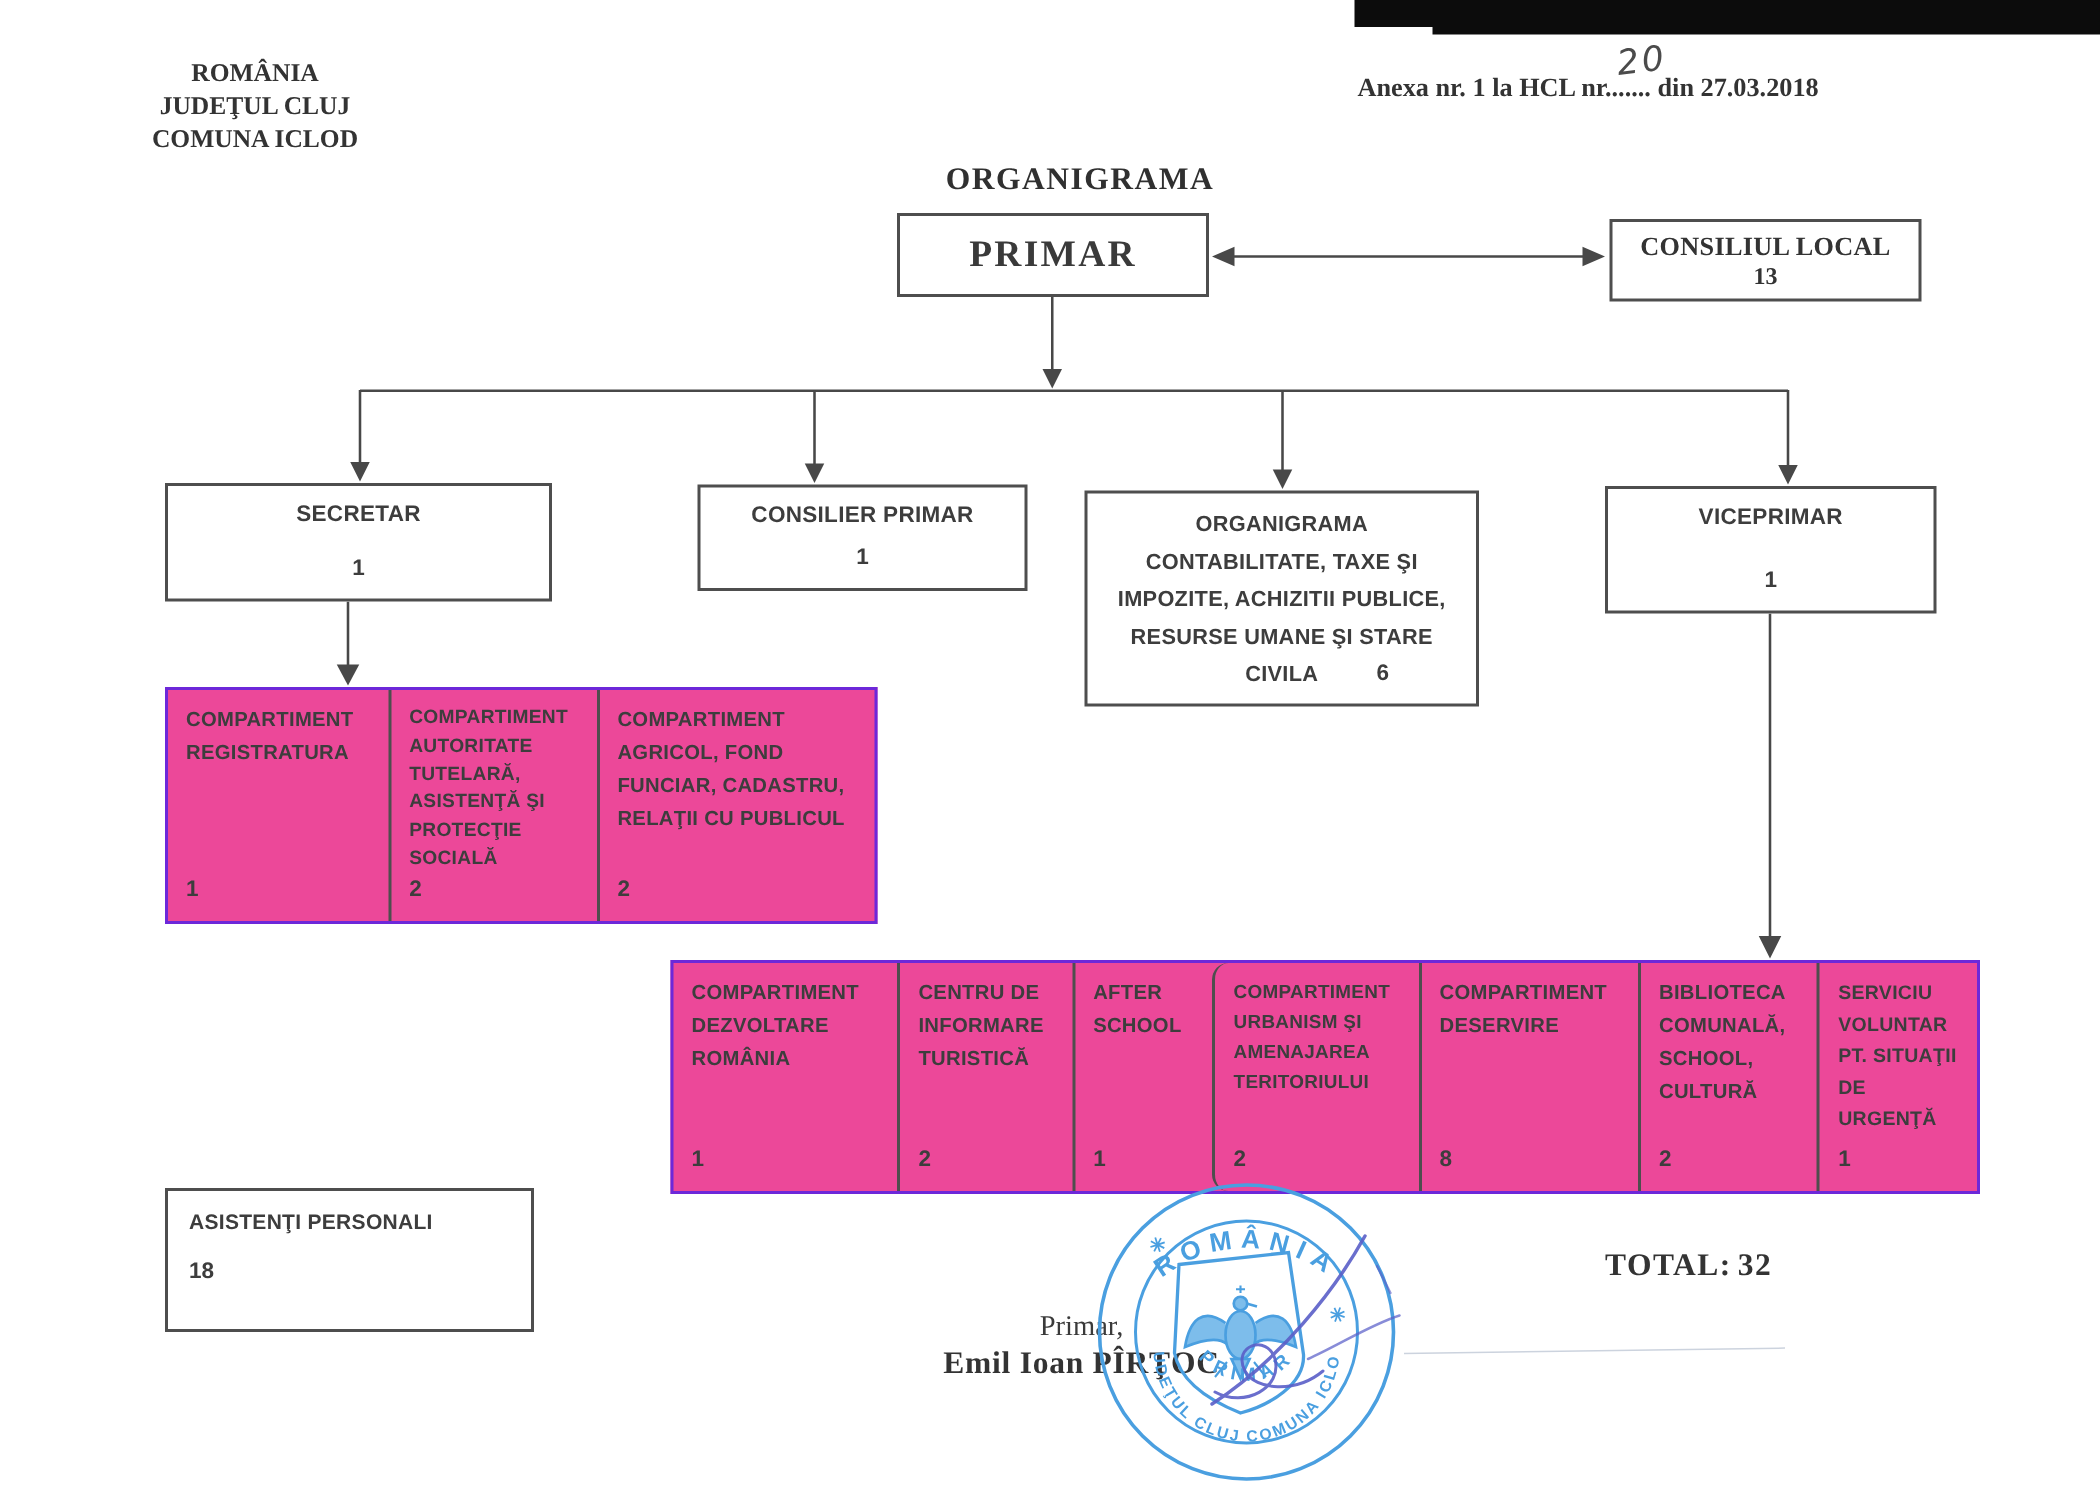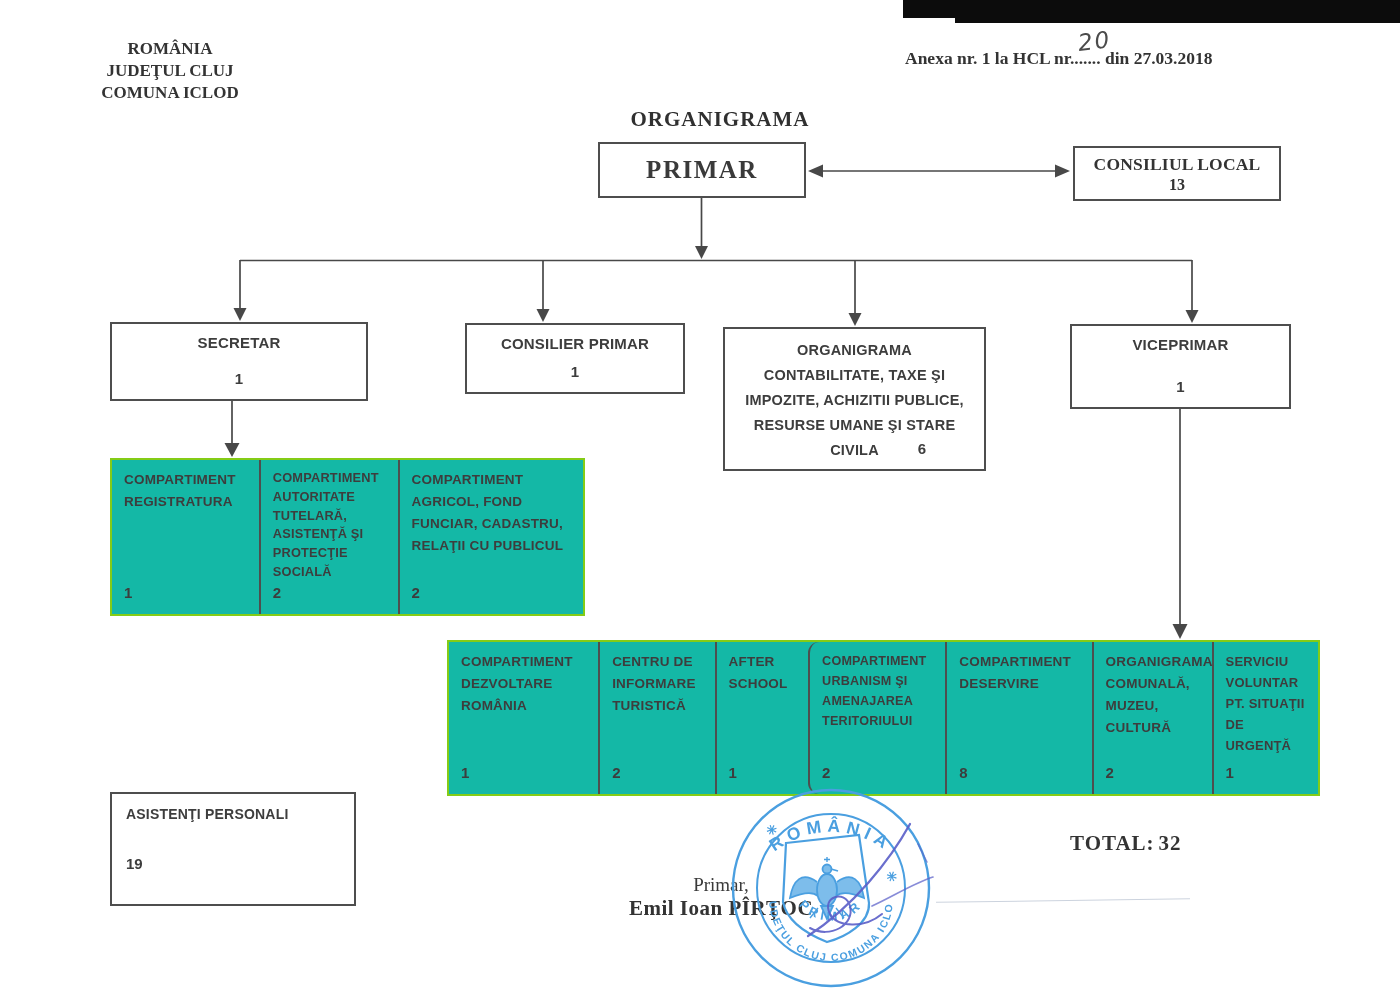--- a/index.html
+++ b/index.html
@@ -43,21 +43,21 @@
 
   #box-secretar { left:110px; top:322px; width:258px; height:79px; }
   #box-consilier { left:434px; top:323px; width:220px; height:71px;margin-left:31px; }
   #box-viceprimar { left:1070px; top:324px; width:221px; height:85px; }
 
   #box-contab { left:723px; top:327px; width:263px; height:144px; text-align:center; padding:9px 13px; }
   #box-contab .lbl { font-size:14.5px; line-height:25px; }
   #box-contab .cnt { position:absolute; right:58px; bottom:12px; font-size:15px; }
 
   
-  .group { position:absolute; border:2px solid #84cc16; background:#14b8a6; display:flex; z-index:2; }
+  .group { position:absolute; border:2px solid #6d28d9; background:#ec4899; display:flex; z-index:2; }
   .cell { display:flex; flex-direction:column; justify-content:space-between;
     padding:9px 10px 13px 12px; border-left:2px solid #4e4e4e; }
   .cell:first-child { border-left:none; }
   .cell .lbl { font-size:13.5px; line-height:1.62; text-align:left; }
   .cell .cnt { text-align:left; font-size:15px; }
 
   #grp-secretar { left:110px; top:458px; width:475px; height:158px; }
   #grp-secretar .c0 { width:148px; }
   #grp-secretar .c1 { width:140px; }
   #grp-secretar .c1 .lbl { font-size:12.8px; line-height:1.47; }
@@ -67,22 +67,22 @@
   #grp-viceprimar .c0 { width:150px; }
   #grp-viceprimar .c1 { width:117px; }
   #grp-viceprimar .c2 { width:94px; }
   #grp-viceprimar .c3 { width:138px;border-radius:11px; }
   #grp-viceprimar .c3 .lbl { font-size:12.6px; line-height:1.6; }
   #grp-viceprimar .c4 { width:147px; }
   #grp-viceprimar .c5 { width:120px; }
   #grp-viceprimar .c6 { width:107px; }
   #grp-viceprimar .c6 .lbl { font-size:13px; }
 
-  #box-asistenti { left:110px; top:792px; width:246px; height:114px;
-    display:flex; flex-direction:column; gap:33px; padding:12px 14px; }
+  #box-asistenti { left:110px; top:792px; width:246px; height:96px;
+    display:flex; flex-direction:column; gap:17px; padding:12px 14px; }
   #box-asistenti .lbl { font-size:14px; text-align:left; }
   #box-asistenti .cnt { text-align:left; font-size:15px; }
 
   #total { left:1070px; top:831px; font-family:"Liberation Serif", serif;
     font-weight:bold; font-size:21px; color:#333; letter-spacing:1px; }
   #total .val { margin-left:4px; }
 
   #sig { left:585px; top:874px; width:272px; text-align:center; z-index:1; }
   #sig .role { font-family:"Liberation Serif", serif; font-size:19px; color:#3a3a3a; }
   #sig .name { font-family:"Liberation Serif", serif; font-weight:bold; font-size:21px; color:#333; letter-spacing:0.5px; }
@@ -198,32 +198,32 @@
     </div>
     <div class="cell c3">
       <div class="lbl">COMPARTIMENT URBANISM ŞI AMENAJAREA TERITORIULUI</div>
       <div class="cnt">2</div>
     </div>
     <div class="cell c4">
       <div class="lbl">COMPARTIMENT DESERVIRE</div>
       <div class="cnt">8</div>
     </div>
     <div class="cell c5">
-      <div class="lbl">ORGANIGRAMA COMUNALĂ, MUZEU, CULTURĂ</div>
+      <div class="lbl">BIBLIOTECA COMUNALĂ, SCHOOL, CULTURĂ</div>
       <div class="cnt">2</div>
     </div>
     <div class="cell c6">
       <div class="lbl">SERVICIU VOLUNTAR PT.  SITUAŢII DE URGENŢĂ</div>
       <div class="cnt">1</div>
     </div>
   </div>
 
   <div class="box" id="box-asistenti">
     <div class="lbl">ASISTENŢI PERSONALI</div>
-    <div class="cnt">19</div>
+    <div class="cnt">18</div>
   </div>
 
   <div class="abs" id="total">
     <span>TOTAL:</span><span class="val">32</span>
   </div>
 
   <div class="abs" id="sig">
     <div class="role">Primar,</div>
     <div class="name">Emil Ioan PÎRŢOC</div>
   </div>

